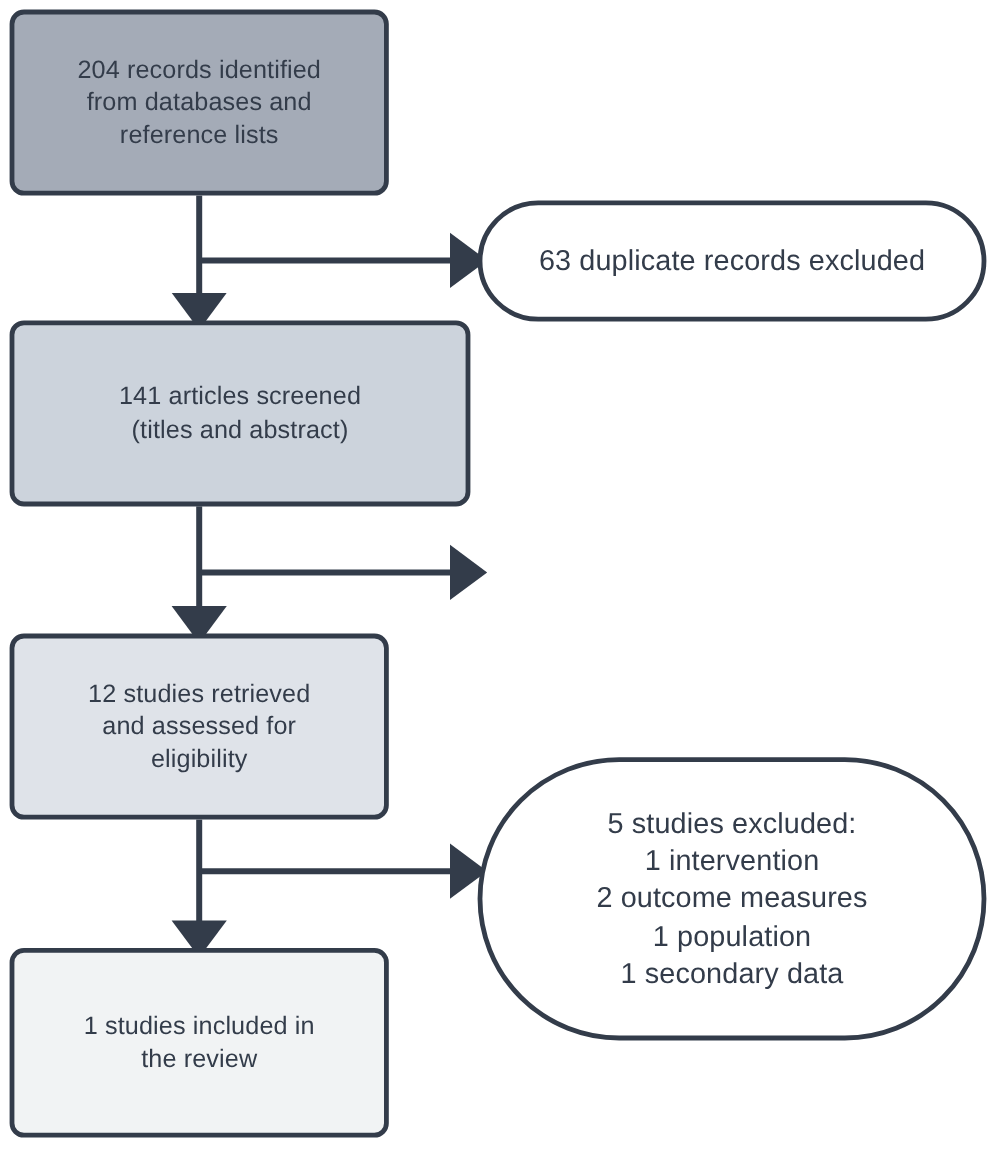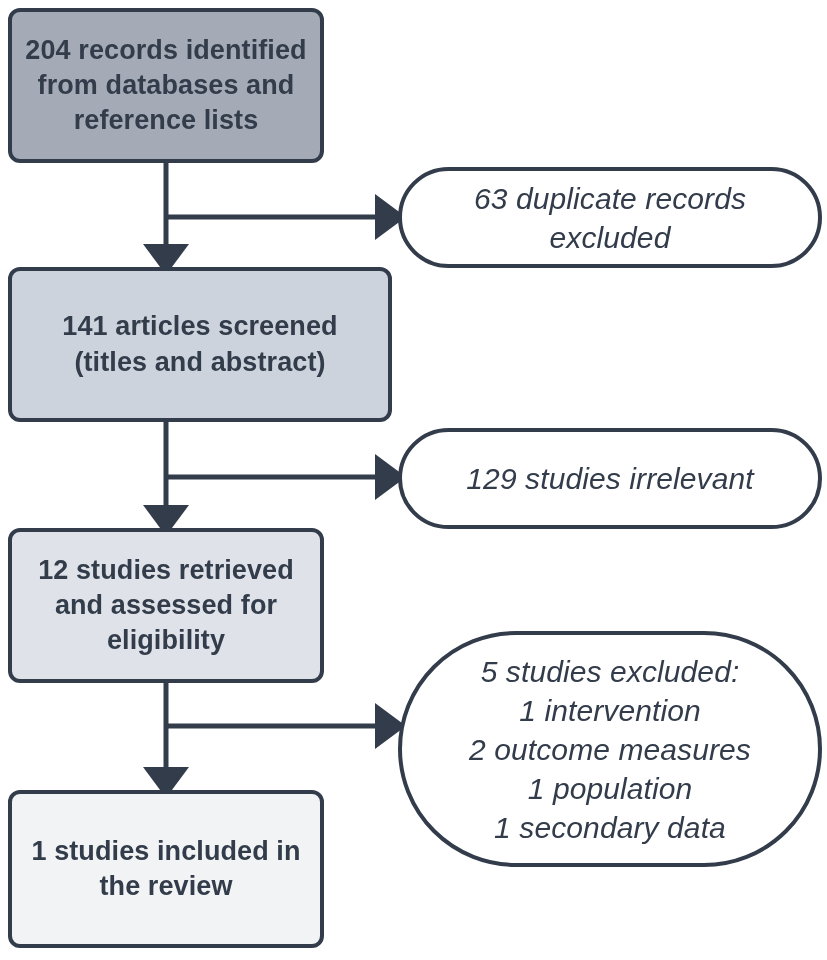--- a/index.html
+++ b/index.html
@@ -35,30 +35,28 @@
     justify-content: center;
     text-align: center;
     color: #333c4a;
     border: 4px solid #333c4a;
     line-height: 1.30;
     white-space: pre-line;
     letter-spacing: 0.1px;
   }
   .node.process {
     border-radius: 12px;
-    font-size: 27px;
+    font-size: 21px;
     padding: 4px 10px;
-    font-weight: bold;
   }
   .node.pill {
     border-radius: 999px;
-    font-size: 30px;
+    font-size: 24px;
     background: #ffffff;
     padding: 4px 26px;
-    font-style: italic;
   }
   .node-text {
     display: block;
     width: 100%;
   }
 </style>
 </head>
 <body>
 
 <div id="diagram-root">
@@ -117,23 +115,20 @@
 
   <div class="node process" style="left: 8px; top: 790px; width: 316px; height: 158px; background: rgb(241, 243, 244); border-color: rgb(51, 60, 74); color: rgb(51, 60, 74);">
     <span class="node-text">1 studies included in
 the review</span>
   </div>
 
   <div class="node pill" style="left: 398px; top: 167px; width: 424px; height: 101px; background: rgb(255, 255, 255); border-color: rgb(51, 60, 74); color: rgb(51, 60, 74);">
     <span class="node-text">63 duplicate records excluded</span>
   </div>
 
-  <div class="node pill" style="left: 398px; top: 428px; width: 424px; height: 101px; background: rgb(255, 255, 255); border-color: rgb(51, 60, 74); color: rgb(51, 60, 74);">
-    <span class="node-text">129 studies irrelevant</span>
-  </div>
 
   <div class="node pill" style="left: 398px; top: 631px; width: 424px; height: 236px; background: rgb(255, 255, 255); border-color: rgb(51, 60, 74); color: rgb(51, 60, 74);">
     <span class="node-text">5 studies excluded:
 1 intervention
 2 outcome measures
 1  population
 1 secondary data</span>
   </div>
 
 </div>

